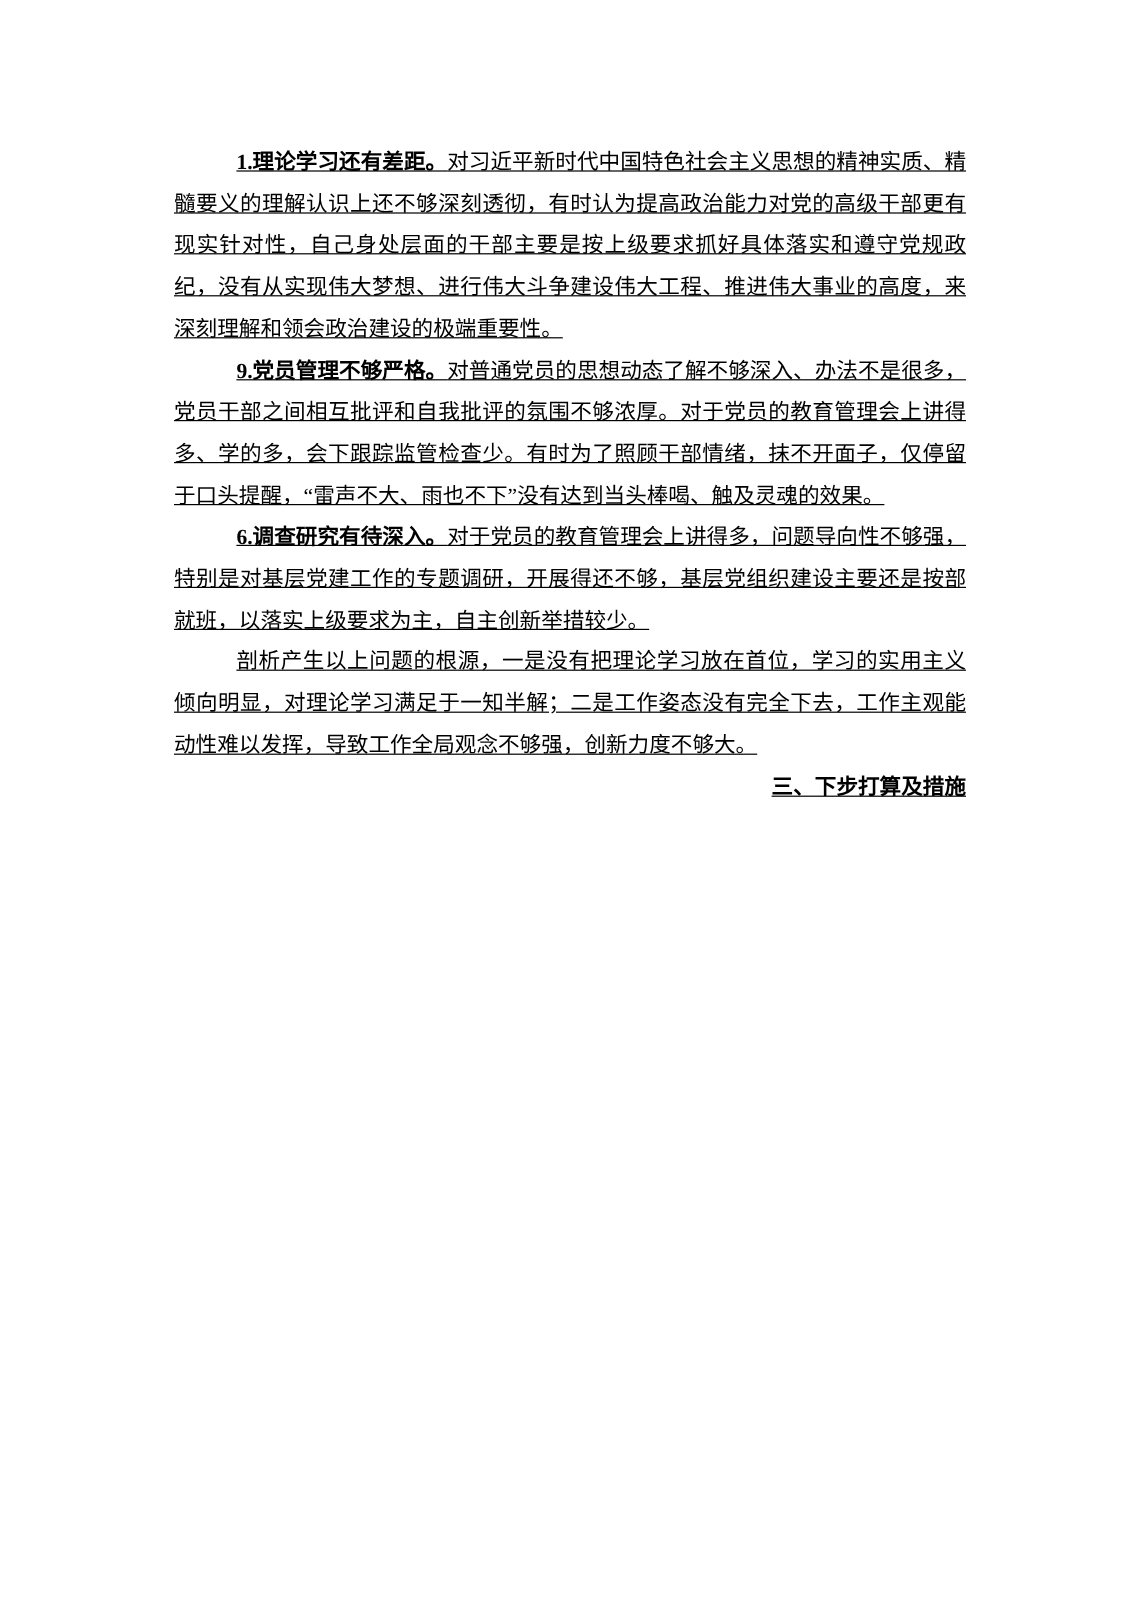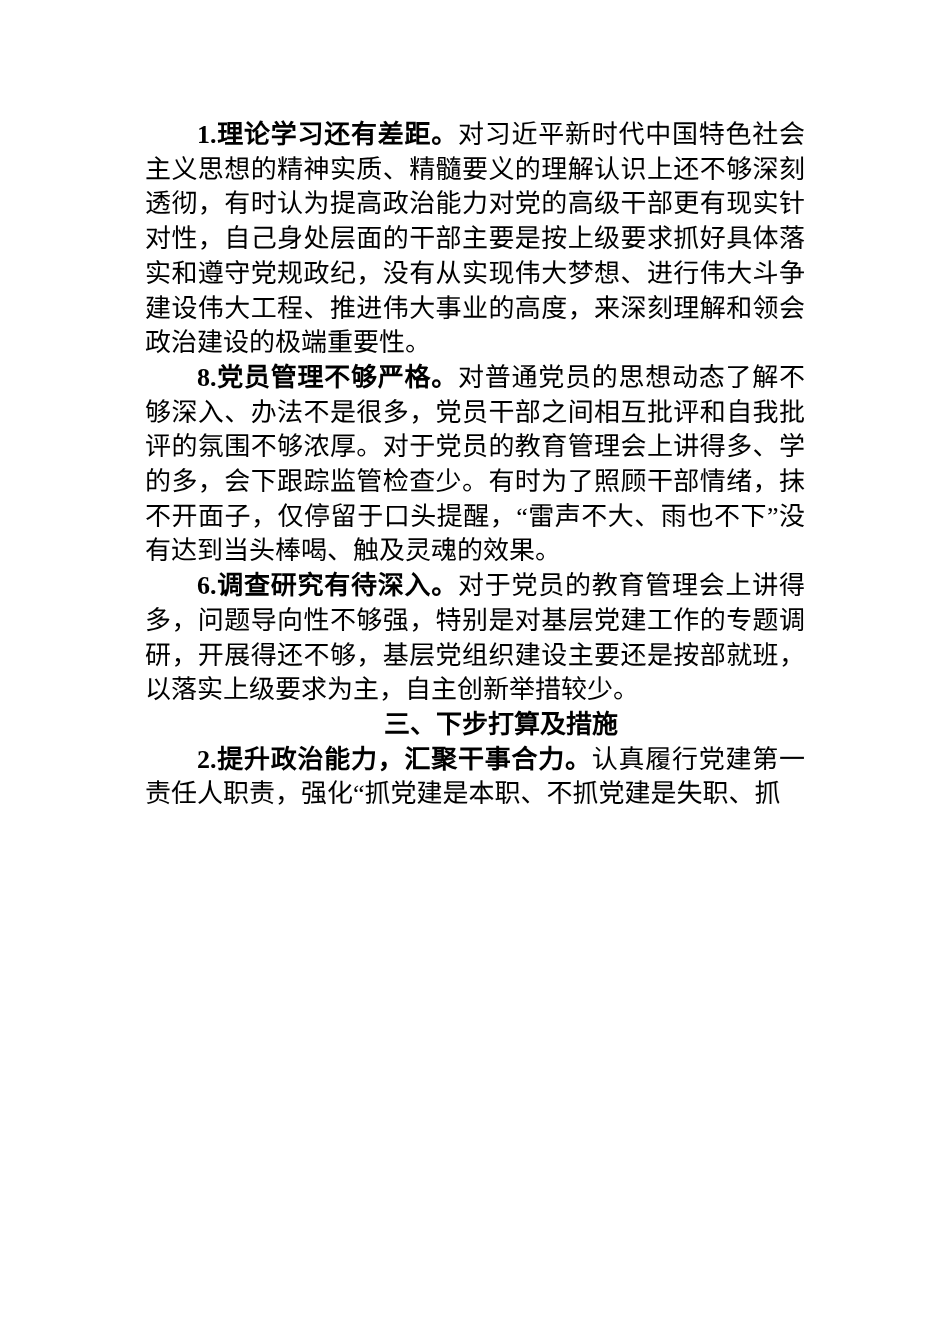--- a/index.html
+++ b/index.html
@@ -15,45 +15,46 @@
     background: #ffffff;
     box-sizing: border-box;
     padding: 118px 145px 0 145px;
     overflow: hidden;
     font-family: "Liberation Serif", "DejaVu Serif", serif;
     color: #000000;
   }
   p.para {
     margin: 0;
     padding: 0;
-    font-size: 26px;
+    font-size: 18px;
     line-height: 34.7px;
     text-align: justify;
     text-indent: 52px;
     word-break: break-all;
     overflow-wrap: break-word;
+    text-decoration: underline;
   }
   .lead {
     font-weight: bold;
   }
   p.heading {
     font-weight: bold;
-    text-align: center;
+    text-align: right;
   }
 </style>
 </head>
 <body>
 
 <div class="page">
 
   <p class="para"><span class="lead">1.理论学习还有差距。</span><span>对习近平新时代中国特色社会主义思想的精神实质、精髓要义的理解认识上还不够深刻透彻，有时认为提高政治能力对党的高级干部更有现实针对性，自己身处层面的干部主要是按上级要求抓好具体落实和遵守党规政纪，没有从实现伟大梦想、进行伟大斗争建设伟大工程、推进伟大事业的高度，来深刻理解和领会政治建设的极端重要性。</span></p>
 
-  <p class="para"><span class="lead">8.党员管理不够严格。</span><span>对普通党员的思想动态了解不够深入、办法不是很多，党员干部之间相互批评和自我批评的氛围不够浓厚。对于党员的教育管理会上讲得多、学的多，会下跟踪监管检查少。有时为了照顾干部情绪，抹不开面子，仅停留于口头提醒，“雷声不大、雨也不下”没有达到当头棒喝、触及灵魂的效果。</span></p>
+  <p class="para"><span class="lead">9.党员管理不够严格。</span><span>对普通党员的思想动态了解不够深入、办法不是很多，党员干部之间相互批评和自我批评的氛围不够浓厚。对于党员的教育管理会上讲得多、学的多，会下跟踪监管检查少。有时为了照顾干部情绪，抹不开面子，仅停留于口头提醒，“雷声不大、雨也不下”没有达到当头棒喝、触及灵魂的效果。</span></p>
 
   <p class="para"><span class="lead">6.调查研究有待深入。</span><span>对于党员的教育管理会上讲得多，问题导向性不够强，特别是对基层党建工作的专题调研，开展得还不够，基层党组织建设主要还是按部就班，以落实上级要求为主，自主创新举措较少。</span></p>
 
+  <p class="para"><span>剖析产生以上问题的根源，一是没有把理论学习放在首位，学习的实用主义倾向明显，对理论学习满足于一知半解；二是工作姿态没有完全下去，工作主观能动性难以发挥，导致工作全局观念不够强，创新力度不够大。</span></p>
 
   <p class="para heading"><span>三、下步打算及措施</span></p>
 
 
-  <p class="para"><span class="lead">2.提升政治能力，汇聚干事合力。</span><span>认真履行党建第一责任人职责，强化“抓党建是本职、不抓党建是失职、抓</span></p>
 
 </div>
 
 </body></html>

